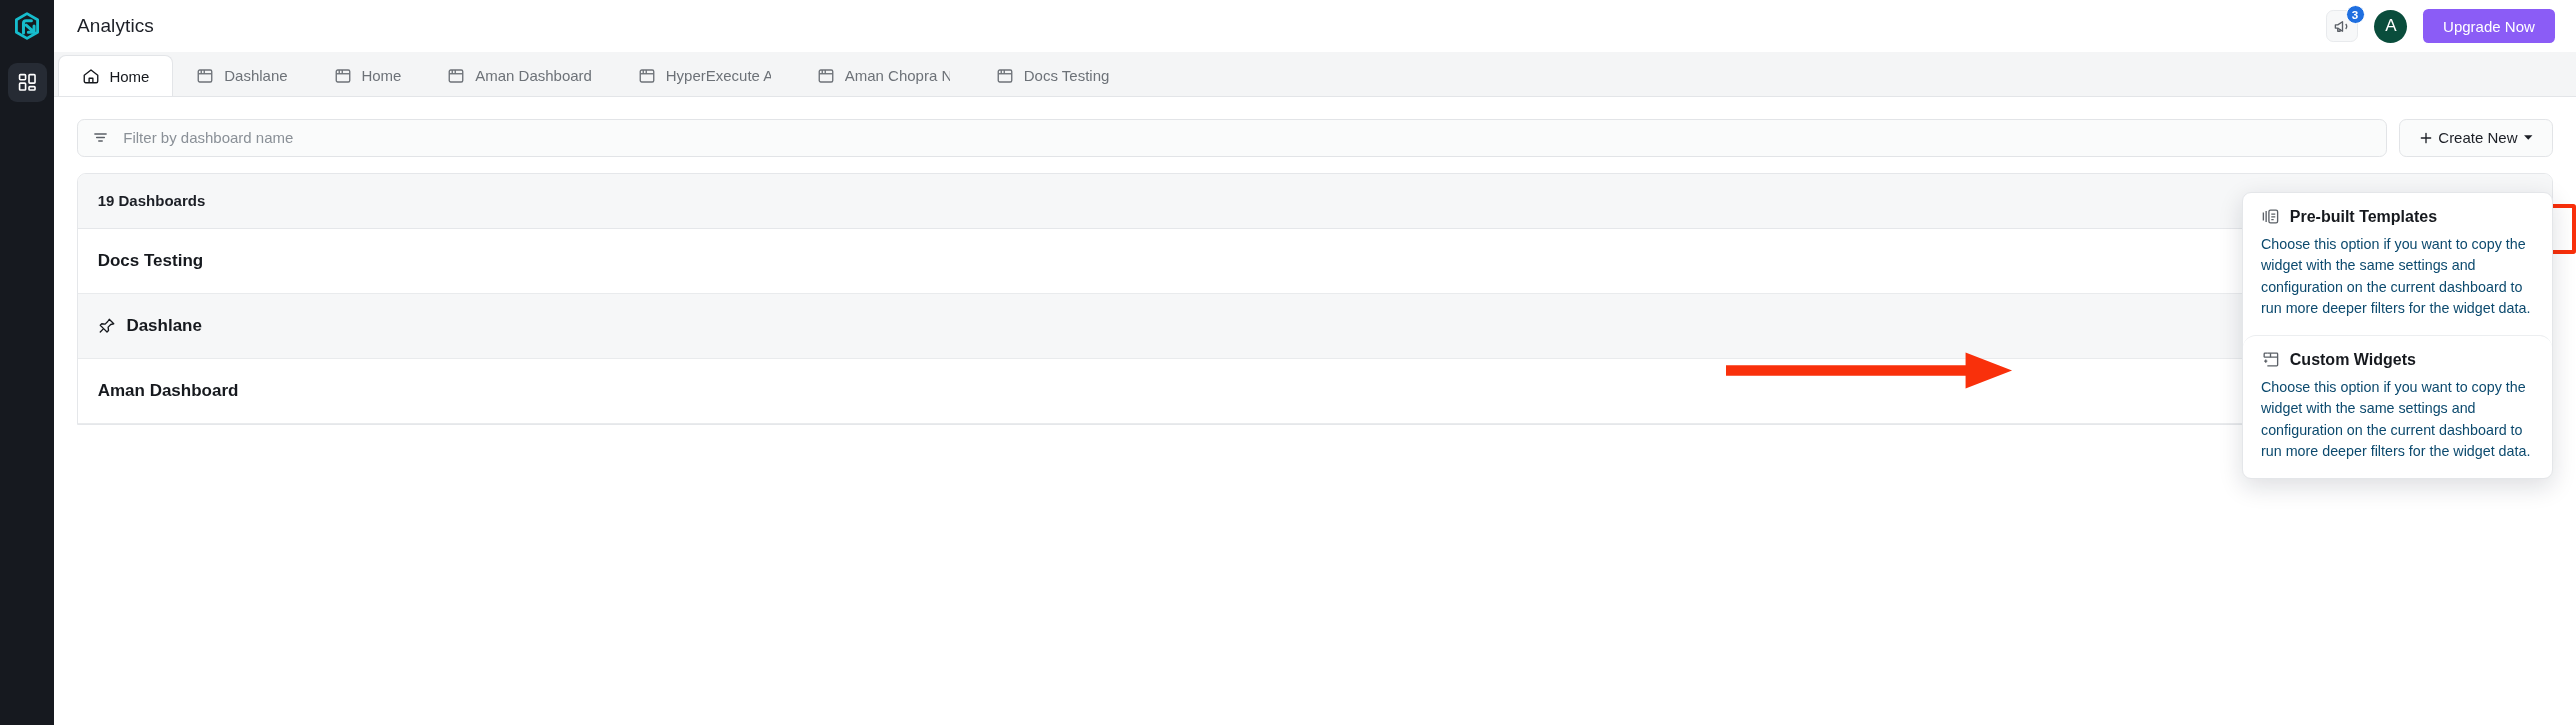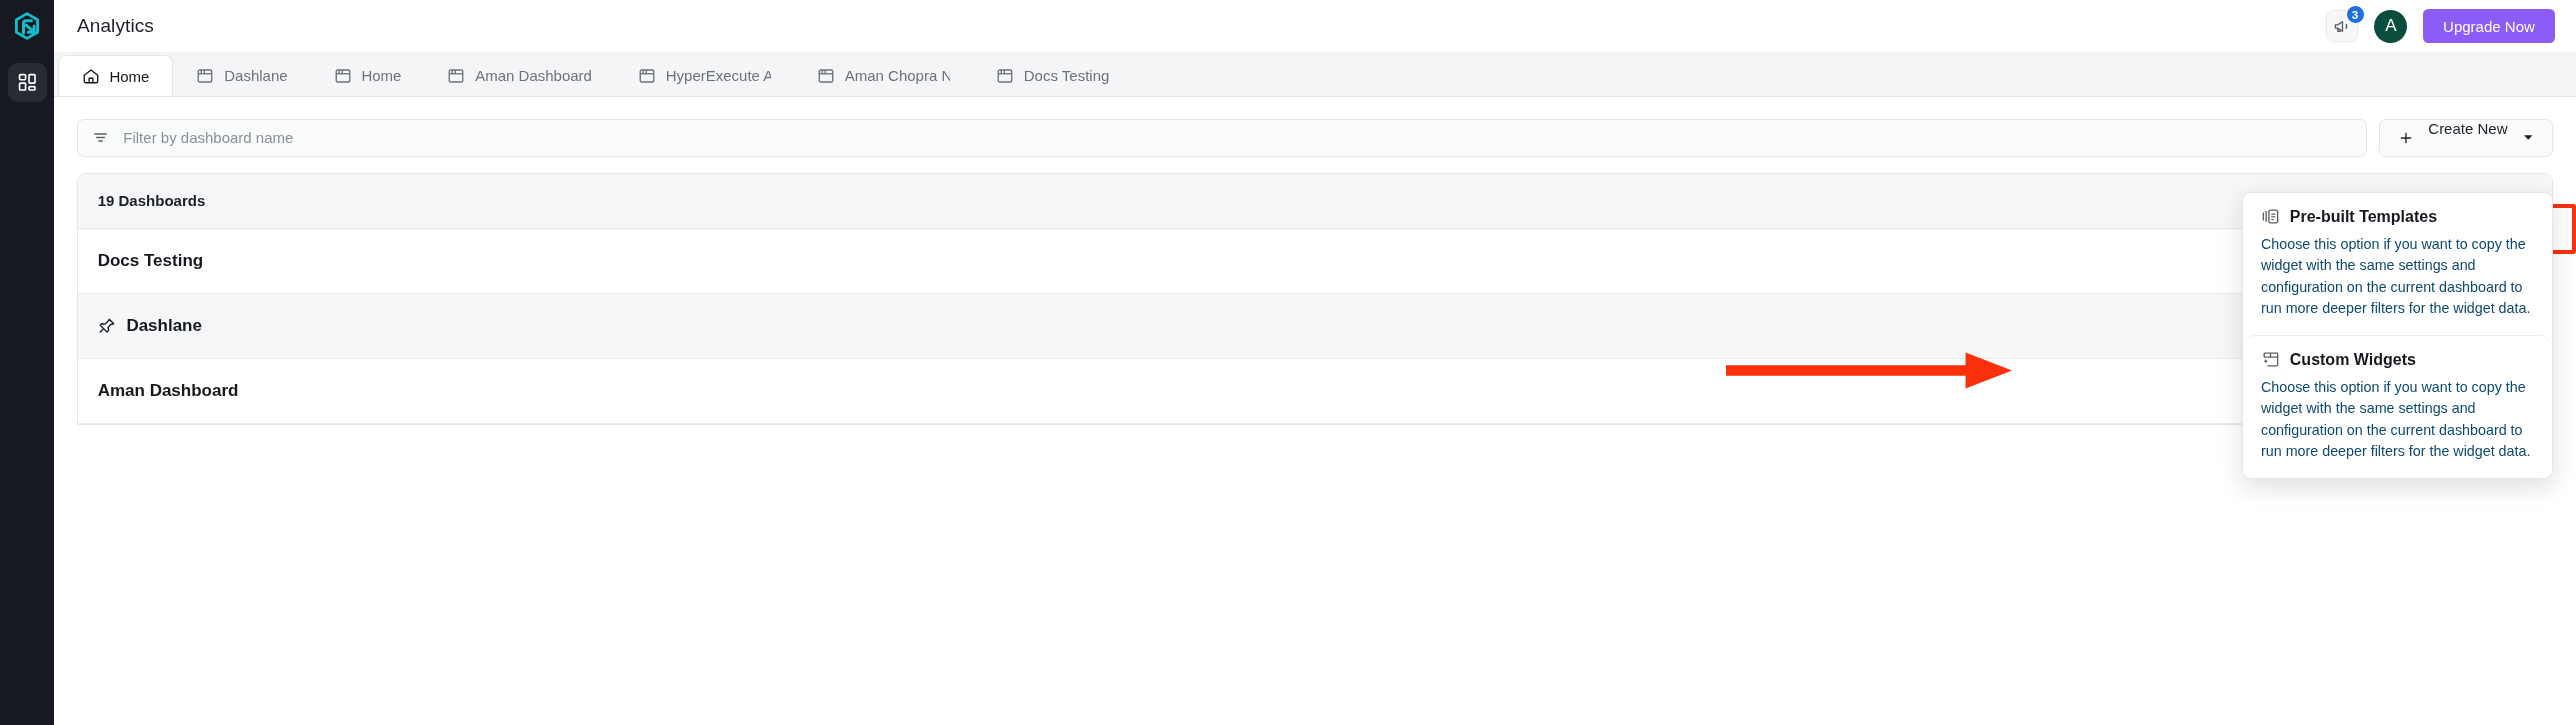--- a/index.html
+++ b/index.html
@@ -99,21 +99,21 @@
   .filter-input {
     border: none; outline: none; background: transparent;
     font-size: 15px; color: #3b4047; width: 100%;
     font-family: "Liberation Sans", sans-serif;
   }
   .filter-input::placeholder { color: #8a9097; }
 
   .create-btn {
     height: 38px; padding: 0 18px; border: 0.9px solid #e2e4e7; border-radius: 7.2px;
     background: #fafbfb; color: #1c1f26; font-size: 15px;
-    display: flex; gap: 14px; cursor: pointer;
+    display: flex; align-items: center; gap: 4px; cursor: pointer;
     font-family: "Liberation Sans", sans-serif; white-space: nowrap;
   }
 
   
   .annot-box {
     position: absolute; border: 4.5px solid #f9300b; border-radius: 2.7px;
     pointer-events: none; z-index: 40;
   }
   .annot-arrow { position: absolute; z-index: 41; pointer-events: none; }
 

